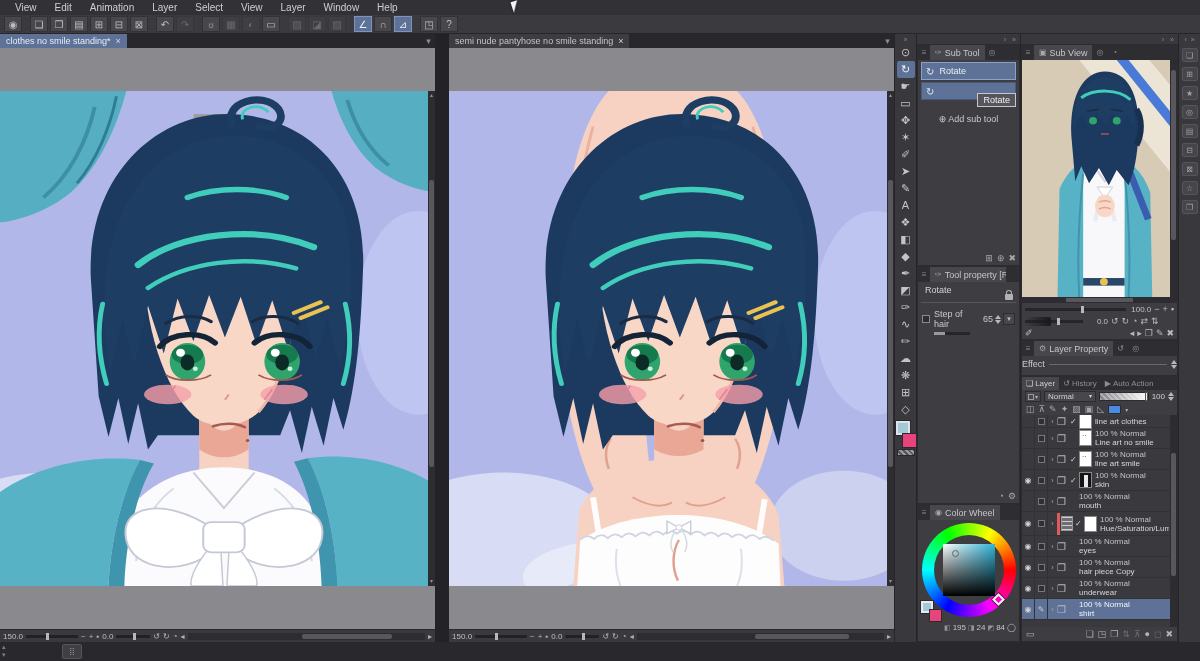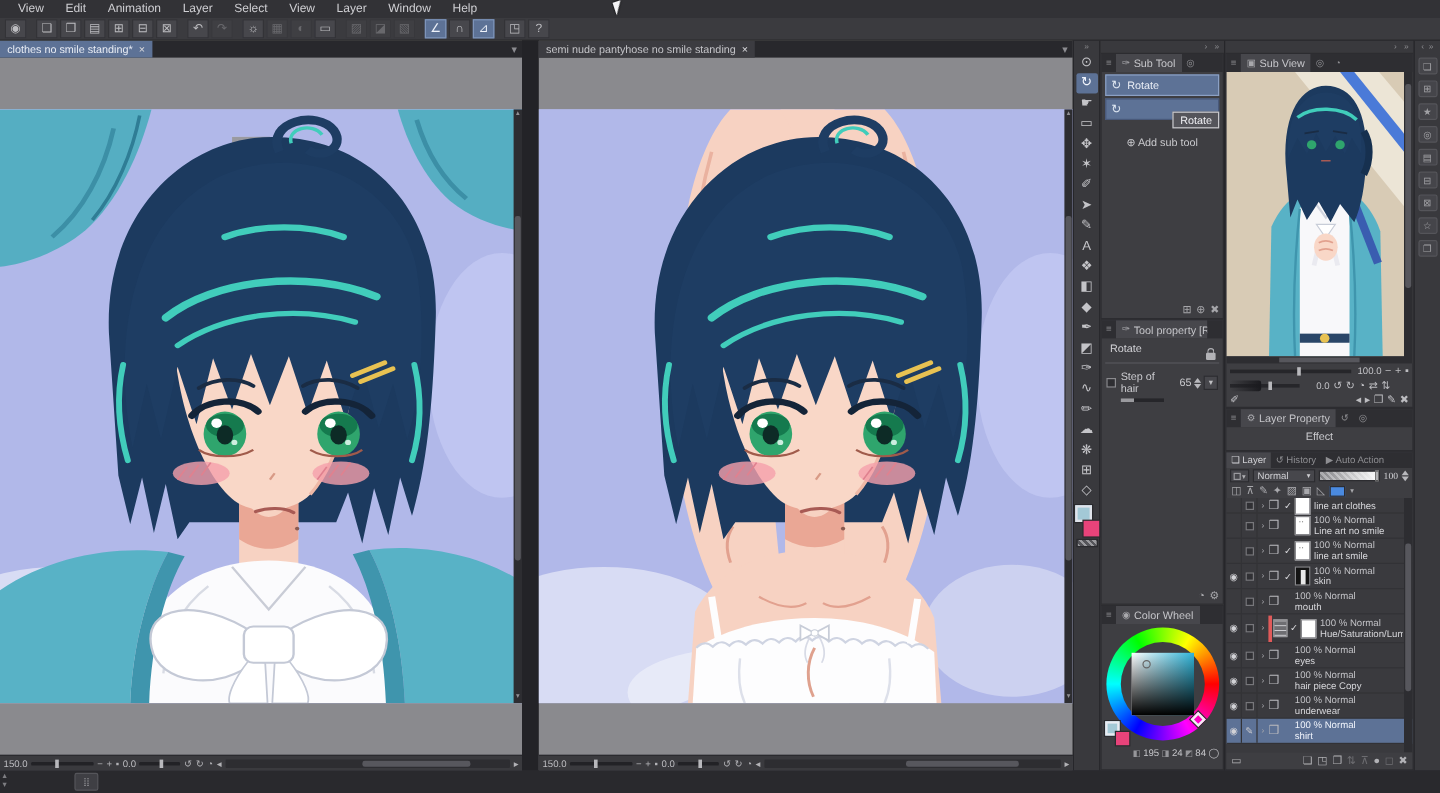--- a/index.html
+++ b/index.html
@@ -115,37 +115,37 @@
   .sv-img .hbar { position:absolute; left:0; right:7px; bottom:0; height:6px; background:#2d2d31; }
   .sv-img .hbar .thumb { position:absolute; top:1px; height:4px; left:30%; width:45%; background:#57575d; }
   .svctl { display:flex; align-items:center; gap:3px; font-size:8px; padding:1px 3px; color:#c2c2c6; }
   .svctl .sl { flex:1 1 auto; height:3px; background:#26262a; position:relative; }
   .svctl .sl .knob { position:absolute; top:-2px; left:55%; width:3px; height:7px; background:#b8b8bc; }
   .svctl .sl.rot::before { content:""; position:absolute; left:0; right:55%; top:-3px; bottom:-3px;
       background:linear-gradient(to left, #1a1a1e, transparent); border-radius:2px; }
   .svctl .num { min-width:22px; text-align:right; }
   .svctl .ic { font-size:9px; color:#bcbcc0; }
   
-  .effrow { display:flex; align-items:center; gap:4px; font-size:9px; color:#cacace; padding:3px 0;flex-direction:column; }
+  .effrow { display:flex; align-items:center; gap:4px; font-size:9px; color:#cacace; padding:3px 0; }
   .effline { flex:1 1 auto; border-top:1px solid #6a6a6e; }
   
   .ltabs { display:flex; height:13px; font-size:8px; flex:0 0 auto; background:#2e2e32; }
   .ltab { display:flex; align-items:center; gap:2px; padding:0 4px; color:#8e8e92; white-space:nowrap; }
   .ltab.active { background:#47474c; color:#cfcfd3; }
   .blendrow { display:flex; align-items:center; gap:3px; padding:1px 3px; flex:0 0 auto; }
   .cbox { width:16px; height:11px; background:#47474c; border:1px solid #2c2c30; display:flex;
           align-items:center; justify-content:center; gap:1px; font-size:6px; color:#b0b0b4; }
   .cbox .sq { width:6px; height:6px; border:1px solid #9a9a9e; }
   .blendsel { width:52px; height:11px; background:#47474c; border:1px solid #2c2c30; font-size:8px;
               display:flex; align-items:flex-start; justify-content:space-between; padding:0 3px; color:#d0d0d4; }
   .opslider { flex:1 1 auto; height:9px; border:1px solid #2c2c30; position:relative;
       background:linear-gradient(to right, rgba(255,255,255,.15), #fff),
                  repeating-linear-gradient(45deg,#9a9a9e 0 2px,#6a6a6e 2px 4px); }
   .opslider .knob { position:absolute; right:0px; top:-1px; width:3px; height:9px; background:#f0f0f4; border:1px solid #555; }
-  .opnum { font-size:8px; color:#d0d0d4;font-family:Liberation Serif, serif; }
+  .opnum { font-size:8px; color:#d0d0d4; }
   .lheadicons { display:flex; align-items:center; gap:4px; padding:1px 4px; font-size:9px;
                 color:#a8a8ac; flex:0 0 auto; }
   .lheadicons .blue { width:13px; height:9px; background:#4a8ae0; border:1px solid #2c2c30; }
   .llist { flex:1 1 auto; min-height:0; overflow:hidden; position:relative; background:#3a3a3e; }
   .lrow { display:flex; align-items:center; height:21px; border-bottom:1px solid #323236; font-size:8px; padding-right:8px; }
   .lrow.partial { height:13px; }
   .lrow.adjust { height:24px; }
   .lrow.sel { background:#5d7296; }
   .lc-eye { width:13px; text-align:center; color:#d2d2d6; font-size:8px; flex:0 0 auto; border-right:1px solid #323236; align-self:stretch; display:flex; align-items:center; justify-content:center;}
   .lc-chk { width:13px; flex:0 0 auto; display:flex; align-items:center; justify-content:center; border-right:1px solid #323236; align-self:stretch;}

